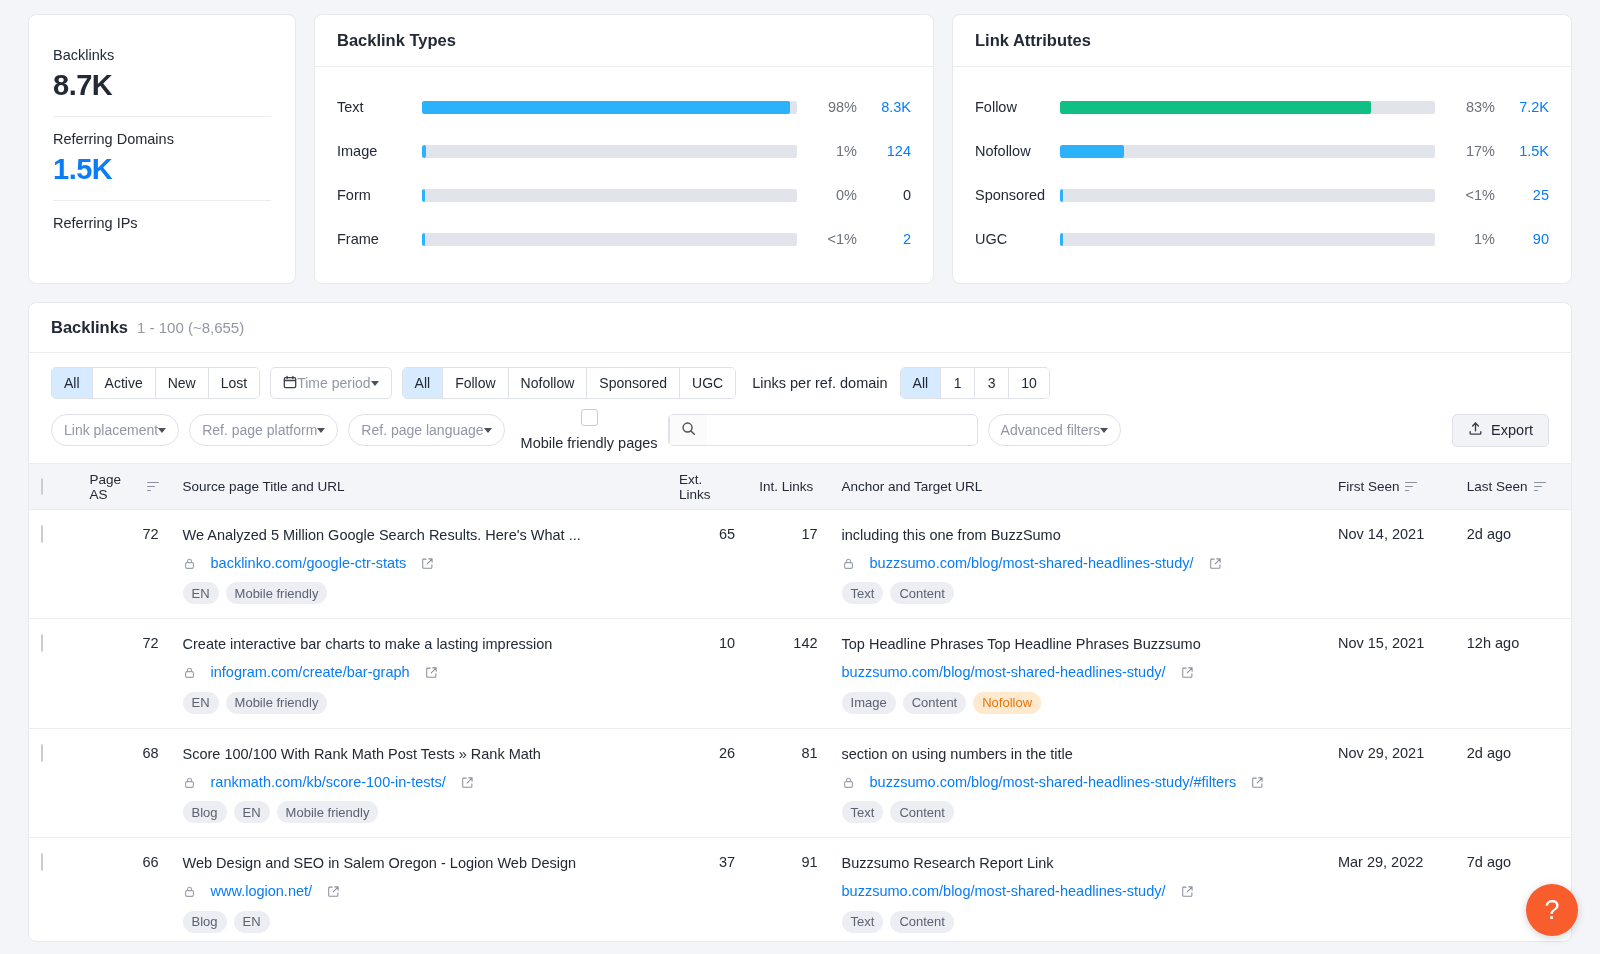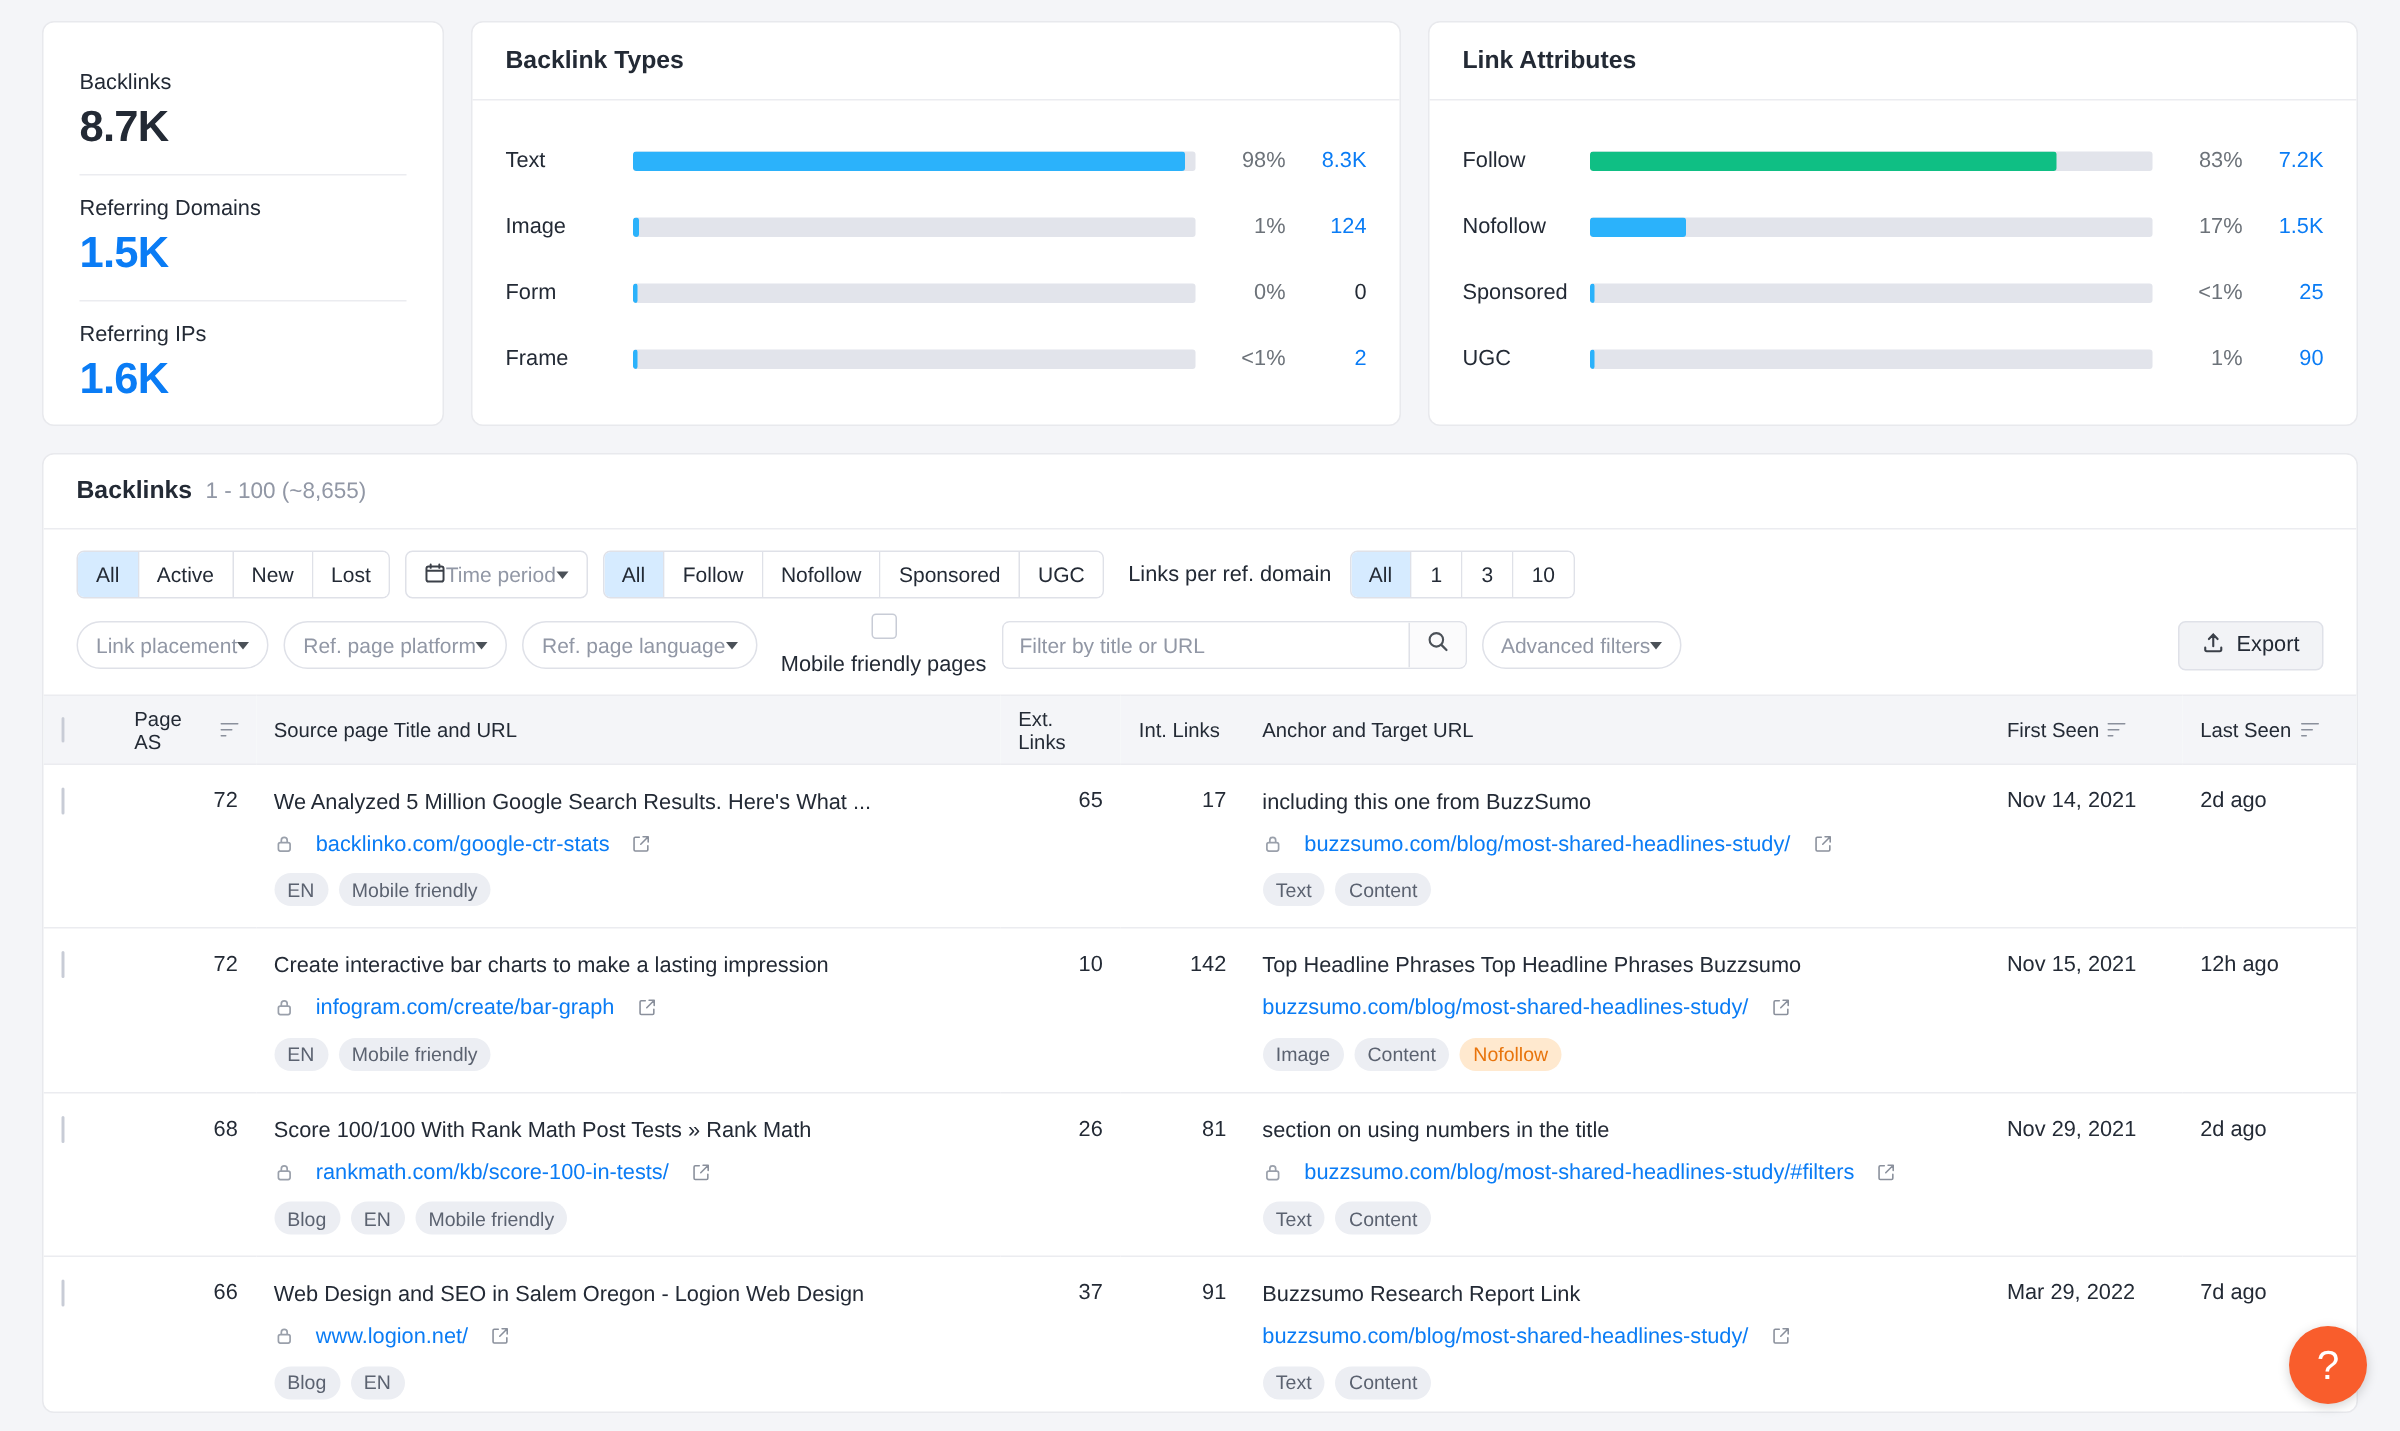--- a/index.html
+++ b/index.html
@@ -165,21 +165,20 @@
         <div class="sum-block">
           <div class="sum-label">Backlinks</div>
           <div class="sum-value">8.7K</div>
         </div>
         <div class="sum-block">
           <div class="sum-label">Referring Domains</div>
           <div class="sum-value blue">1.5K</div>
         </div>
         <div class="sum-block">
           <div class="sum-label">Referring IPs</div>
-          <div class="sum-value blue">1.6K</div>
         </div>
       </div>
 
     <div class="card chart-card">
       <div class="chart-head">Backlink Types</div>
       <div class="chart-body" id="bt-body">
           <div class="bar-row">
             <div class="bar-label">Text</div>
             <div class="bar-track">
               <div class="bar-fill" style="width:98%;background:#2bb2fb;"></div>
@@ -310,21 +309,20 @@
           <span>Ref. page language</span>
           <span class="caret"></span>
         </div>
 
         <div class="chk-wrap">
           <span class="chkbox"></span>
           <span class="chk-label">Mobile friendly pages</span>
         </div>
 
         <div class="searchbox">
-          <input type="text" placeholder="Filter by title or URL" style="">
           <span class="search-btn">
             <span>
               <svg width="15" height="15" viewBox="0 0 16 16" fill="none">
                 <circle cx="7" cy="7" r="4.8" stroke="#4b5158" stroke-width="1.5"></circle>
                 <path d="M10.6 10.6 14.2 14.2" stroke="#4b5158" stroke-width="1.6" stroke-linecap="round"></path>
               </svg>
             </span>
           </span>
         </div>
 

